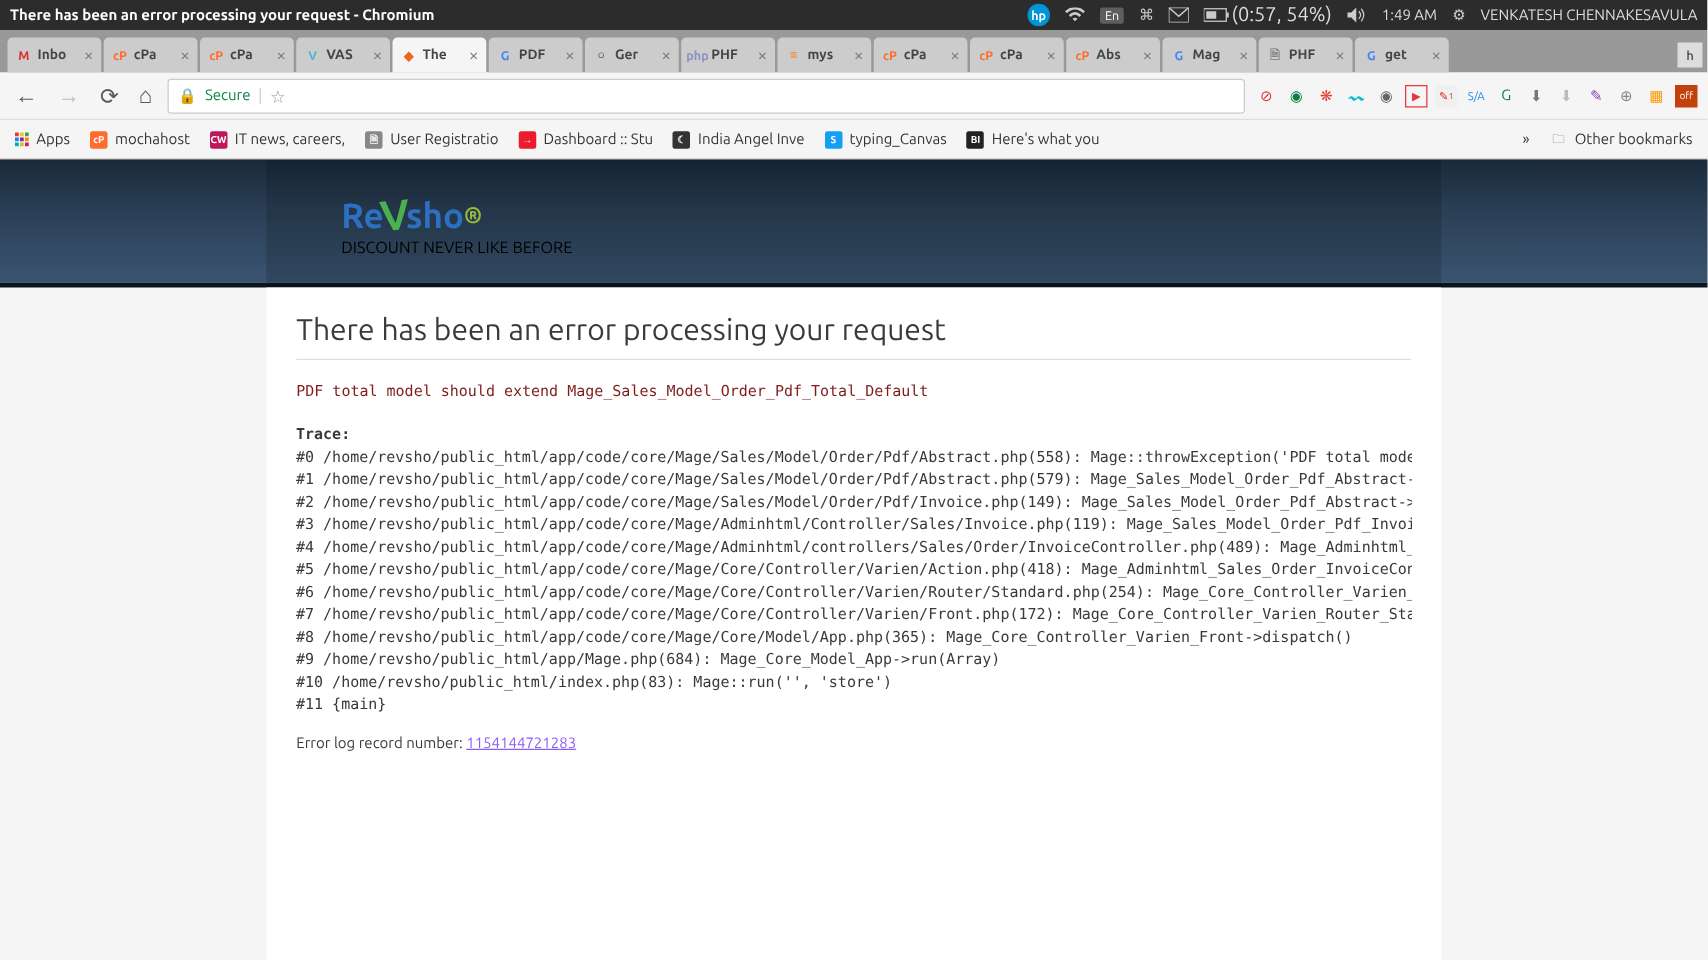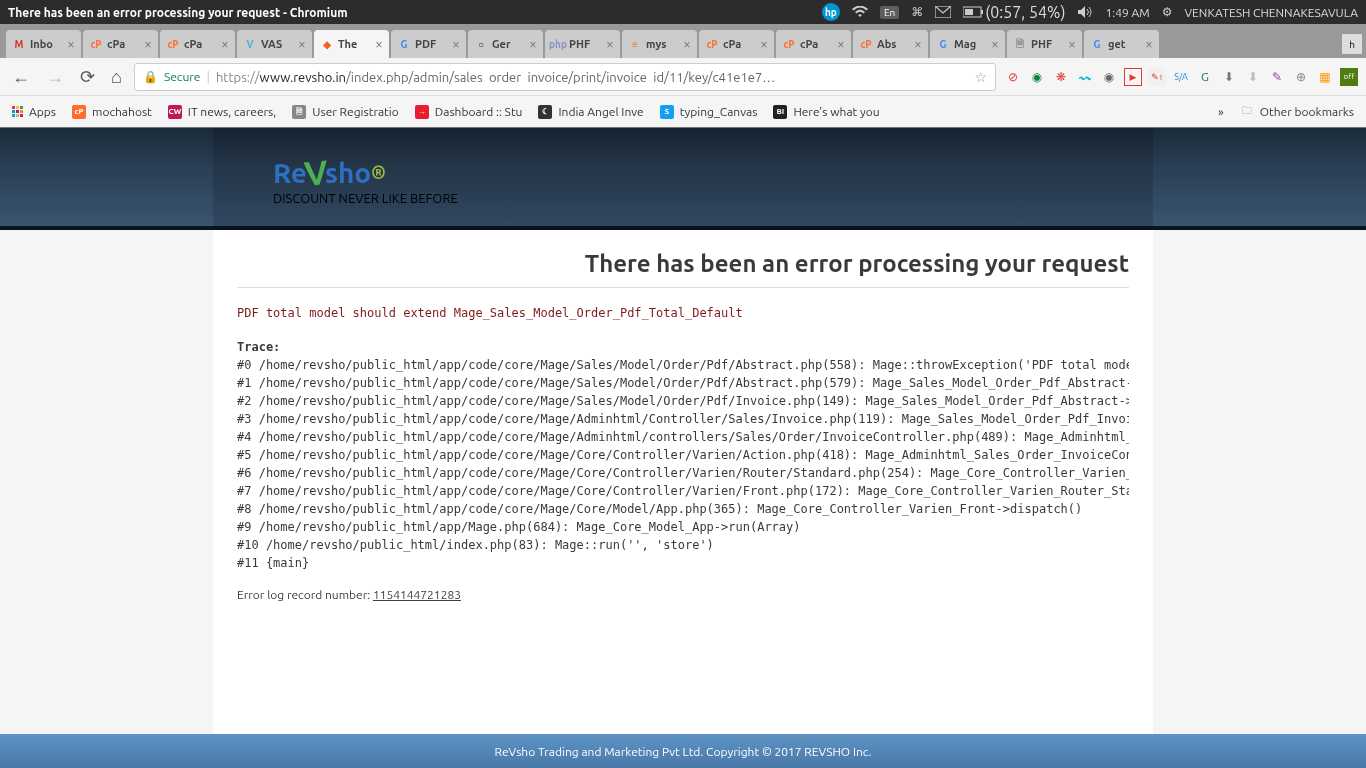--- a/index.html
+++ b/index.html
@@ -58,30 +58,30 @@
     .page::-webkit-scrollbar-track { background: #f0f0f0; }
     .page::-webkit-scrollbar-thumb { background: #c0c0c0; }
     
     .header-bg { height: 102px; background: linear-gradient(to bottom, #1a2a3a 0%, #2a3f55 40%, #3a5470 100%); border-bottom: 4px solid #0a1520; }
     .page-wrap { width: 940px; margin: 0 auto; background: transparent; position: relative; top: -102px; }
     .logo-area { height: 102px; display: flex; align-items: center; padding-left: 60px; background: rgba(0,0,0,0.14); }
     .logo { font-size: 28px; font-weight: bold; color: #2d6fc1; display: flex; align-items: center; }
     .logo .v { color: #4caf50; font-size: 34px; transform: rotate(-5deg); display: inline-block; margin: 0 -3px; }
     
     .content { background: #fff; padding: 20px 24px 30px; min-height: 540px; }
-    .heading { font-size: 24px; color: #3a3a3a; font-weight: bold; padding-bottom: 10px; border-bottom: 1px solid #ddd; margin-bottom: 18px; text-align: right; }
+    .heading { font-size: 24px; color: #3a3a3a; font-weight: normal; padding-bottom: 10px; border-bottom: 1px solid #ddd; margin-bottom: 18px; }
     .errmsg { font-family: "DejaVu Sans Mono", "Courier New", monospace; font-size: 12px; color: #7f1d1d; margin-bottom: 18px; }
     .trace-wrap { overflow-x: auto; }
     .trace { font-family: "DejaVu Sans Mono", "Courier New", monospace; font-size: 12px; color: #3a3a3a; line-height: 1.5; white-space: pre; padding-bottom: 6px; }
     .trace-label { font-weight: bold; }
     .trace-wrap::-webkit-scrollbar { height: 14px; }
     .trace-wrap::-webkit-scrollbar-track { background: #e8e8e8; }
     .trace-wrap::-webkit-scrollbar-thumb { background: #b8b8b8; }
     .lognum { font-size: 12px; color: #3a3a3a; margin-top: 10px; }
-    .lognum a { color: #404040; text-decoration: underline; }
+    .lognum a { color: #8b5cf6; text-decoration: underline; }
     
     .footer { height: 34px; background: linear-gradient(to bottom, #5d94c4, #4978a8); color: #fff; font-size: 12px; display: flex; align-items: center; justify-content: center; position: absolute; bottom: 0; left: 0; right: 0; }
   </style>
 </head>
 <body>
 
 <div class="taskbar">
   <div class="taskbar-title">There has been an error processing your request - Chromium</div>
   <div class="taskbar-right">
     <span class="hp-logo">hp</span>
@@ -200,41 +200,38 @@
 
 <div class="addrbar">
   <span class="nav-btn">←</span>
   <span class="nav-btn disabled">→</span>
   <span class="nav-btn">⟳</span>
   <span class="nav-btn">⌂</span>
   <div class="url-area">
     <span class="lock">🔒</span>
     <span class="secure">Secure</span>
     <span class="sep">|</span>
-    <span class="url-text">
-      <span class="proto">https://</span><span class="host">www.revsho.in</span><span class="path">/index.php/admin/sales_order_invoice/print/invoice_id/11/key/c41e1e7…</span>
-    </span>
     <span class="star">☆</span>
   </div>
   <div class="ext-icons">
     <span class="ext" style="color:#e53935">⊘</span>
     <span class="ext" style="color:#0b8043">◉</span>
     <span class="ext" style="color:#e53935">❋</span>
     <span class="ext" style="color:#00bcd4">〰</span>
     <span class="ext" style="color:#666">◉</span>
     <span class="ext" style="color:#e53935;border:1px solid #e53935;font-size:9px">▶</span>
     <span class="ext" style="background:#f0f0f0;font-size:9px;color:#d32f2f">✎<sub style="font-size:7px">1</sub></span>
     <span class="ext" style="color:#1e88e5;font-size:9px">S/A</span>
     <span class="ext" style="color:#0b8043">G</span>
     <span class="ext" style="color:#777">⬇</span>
     <span class="ext" style="color:#bbb">⬇</span>
     <span class="ext" style="color:#8e44ad">✎</span>
     <span class="ext" style="color:#888">⊕</span>
     <span class="ext" style="color:#ff9800">▦</span>
-    <span class="ext" style="background:#4d7c0f;color:#fff;font-size:8px;padding:1px">off</span>
+    <span class="ext" style="background:#c2410c;color:#fff;font-size:8px;padding:1px">off</span>
   </div>
 </div>
 
 <div class="bookbar" id="bookbar">
 <div class="book">
       <span class="apps-icon">
         <span></span>
         <span></span>
         <span></span>
         <span></span>
@@ -312,14 +309,13 @@
 #8 /home/revsho/public_html/app/code/core/Mage/Core/Model/App.php(365): Mage_Core_Controller_Varien_Front-&gt;dispatch()
 #9 /home/revsho/public_html/app/Mage.php(684): Mage_Core_Model_App-&gt;run(Array)
 #10 /home/revsho/public_html/index.php(83): Mage::run('', 'store')
 #11 {main}</span></div>
       </div>
       <div class="lognum">
         <span>Error log record number: </span><a href="#">1154144721283</a>
       </div>
     </div>
   </div>
-  <div class="footer">ReVsho Trading and Marketing Pvt Ltd. Copyright © 2017 REVSHO Inc.</div>
 </div>
 
 </body></html>

